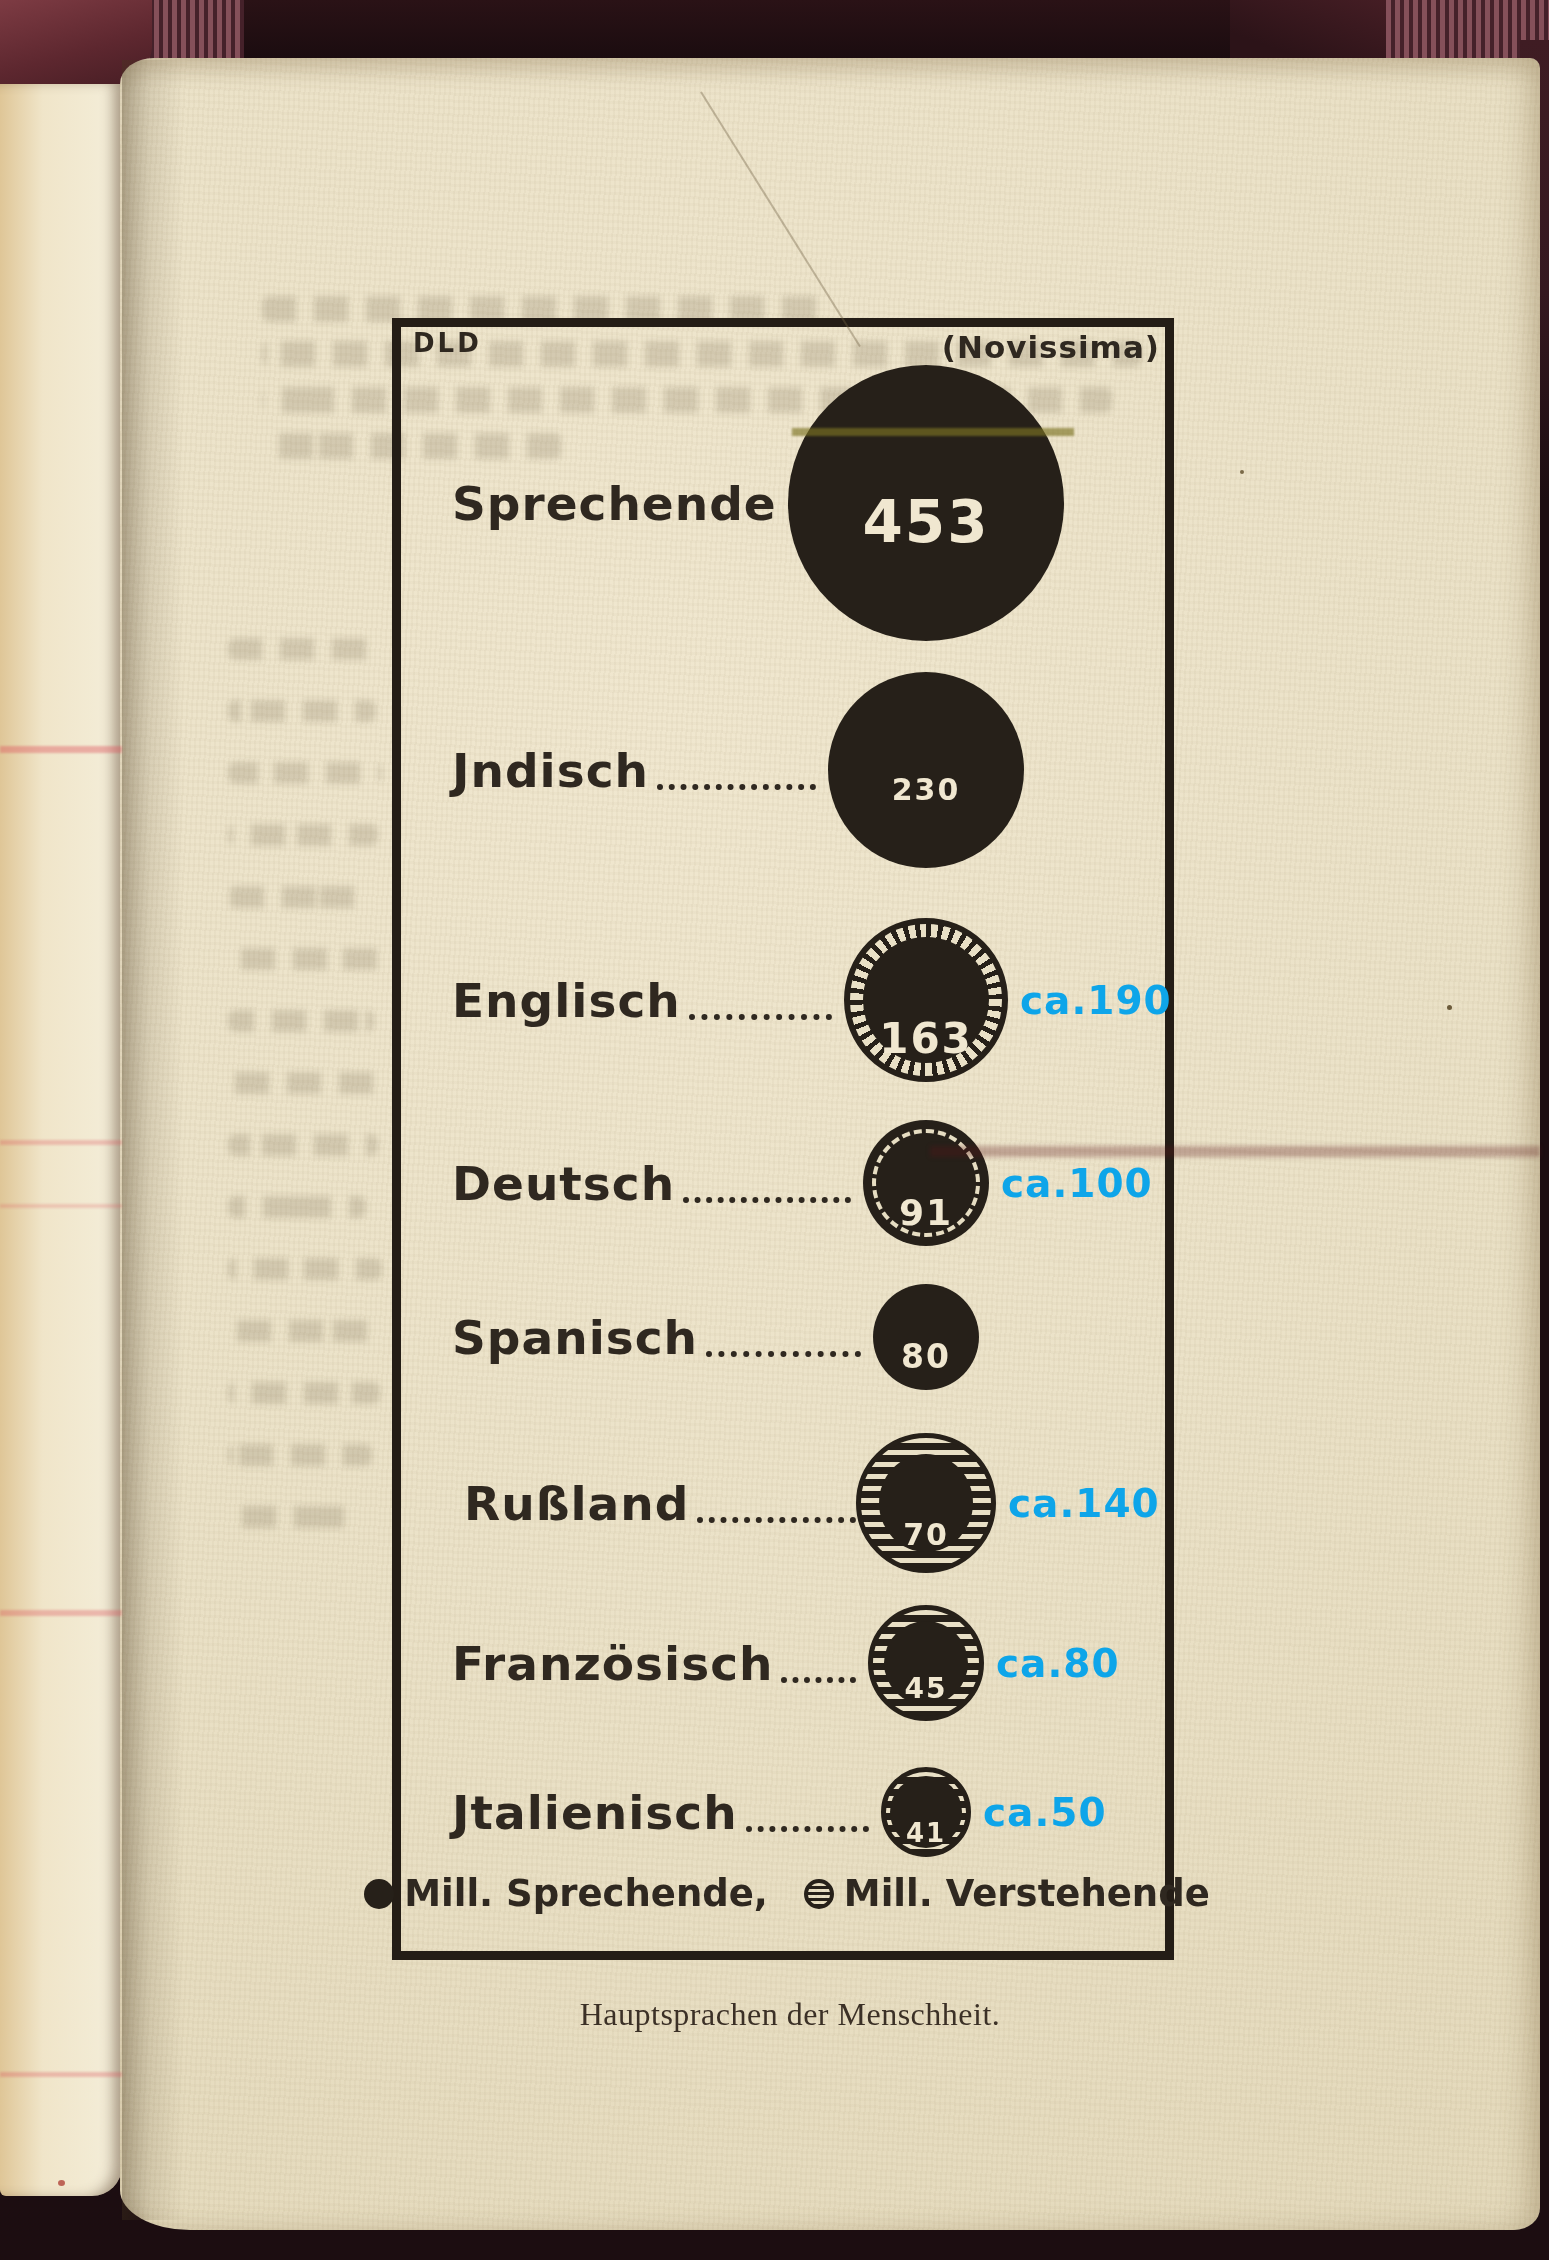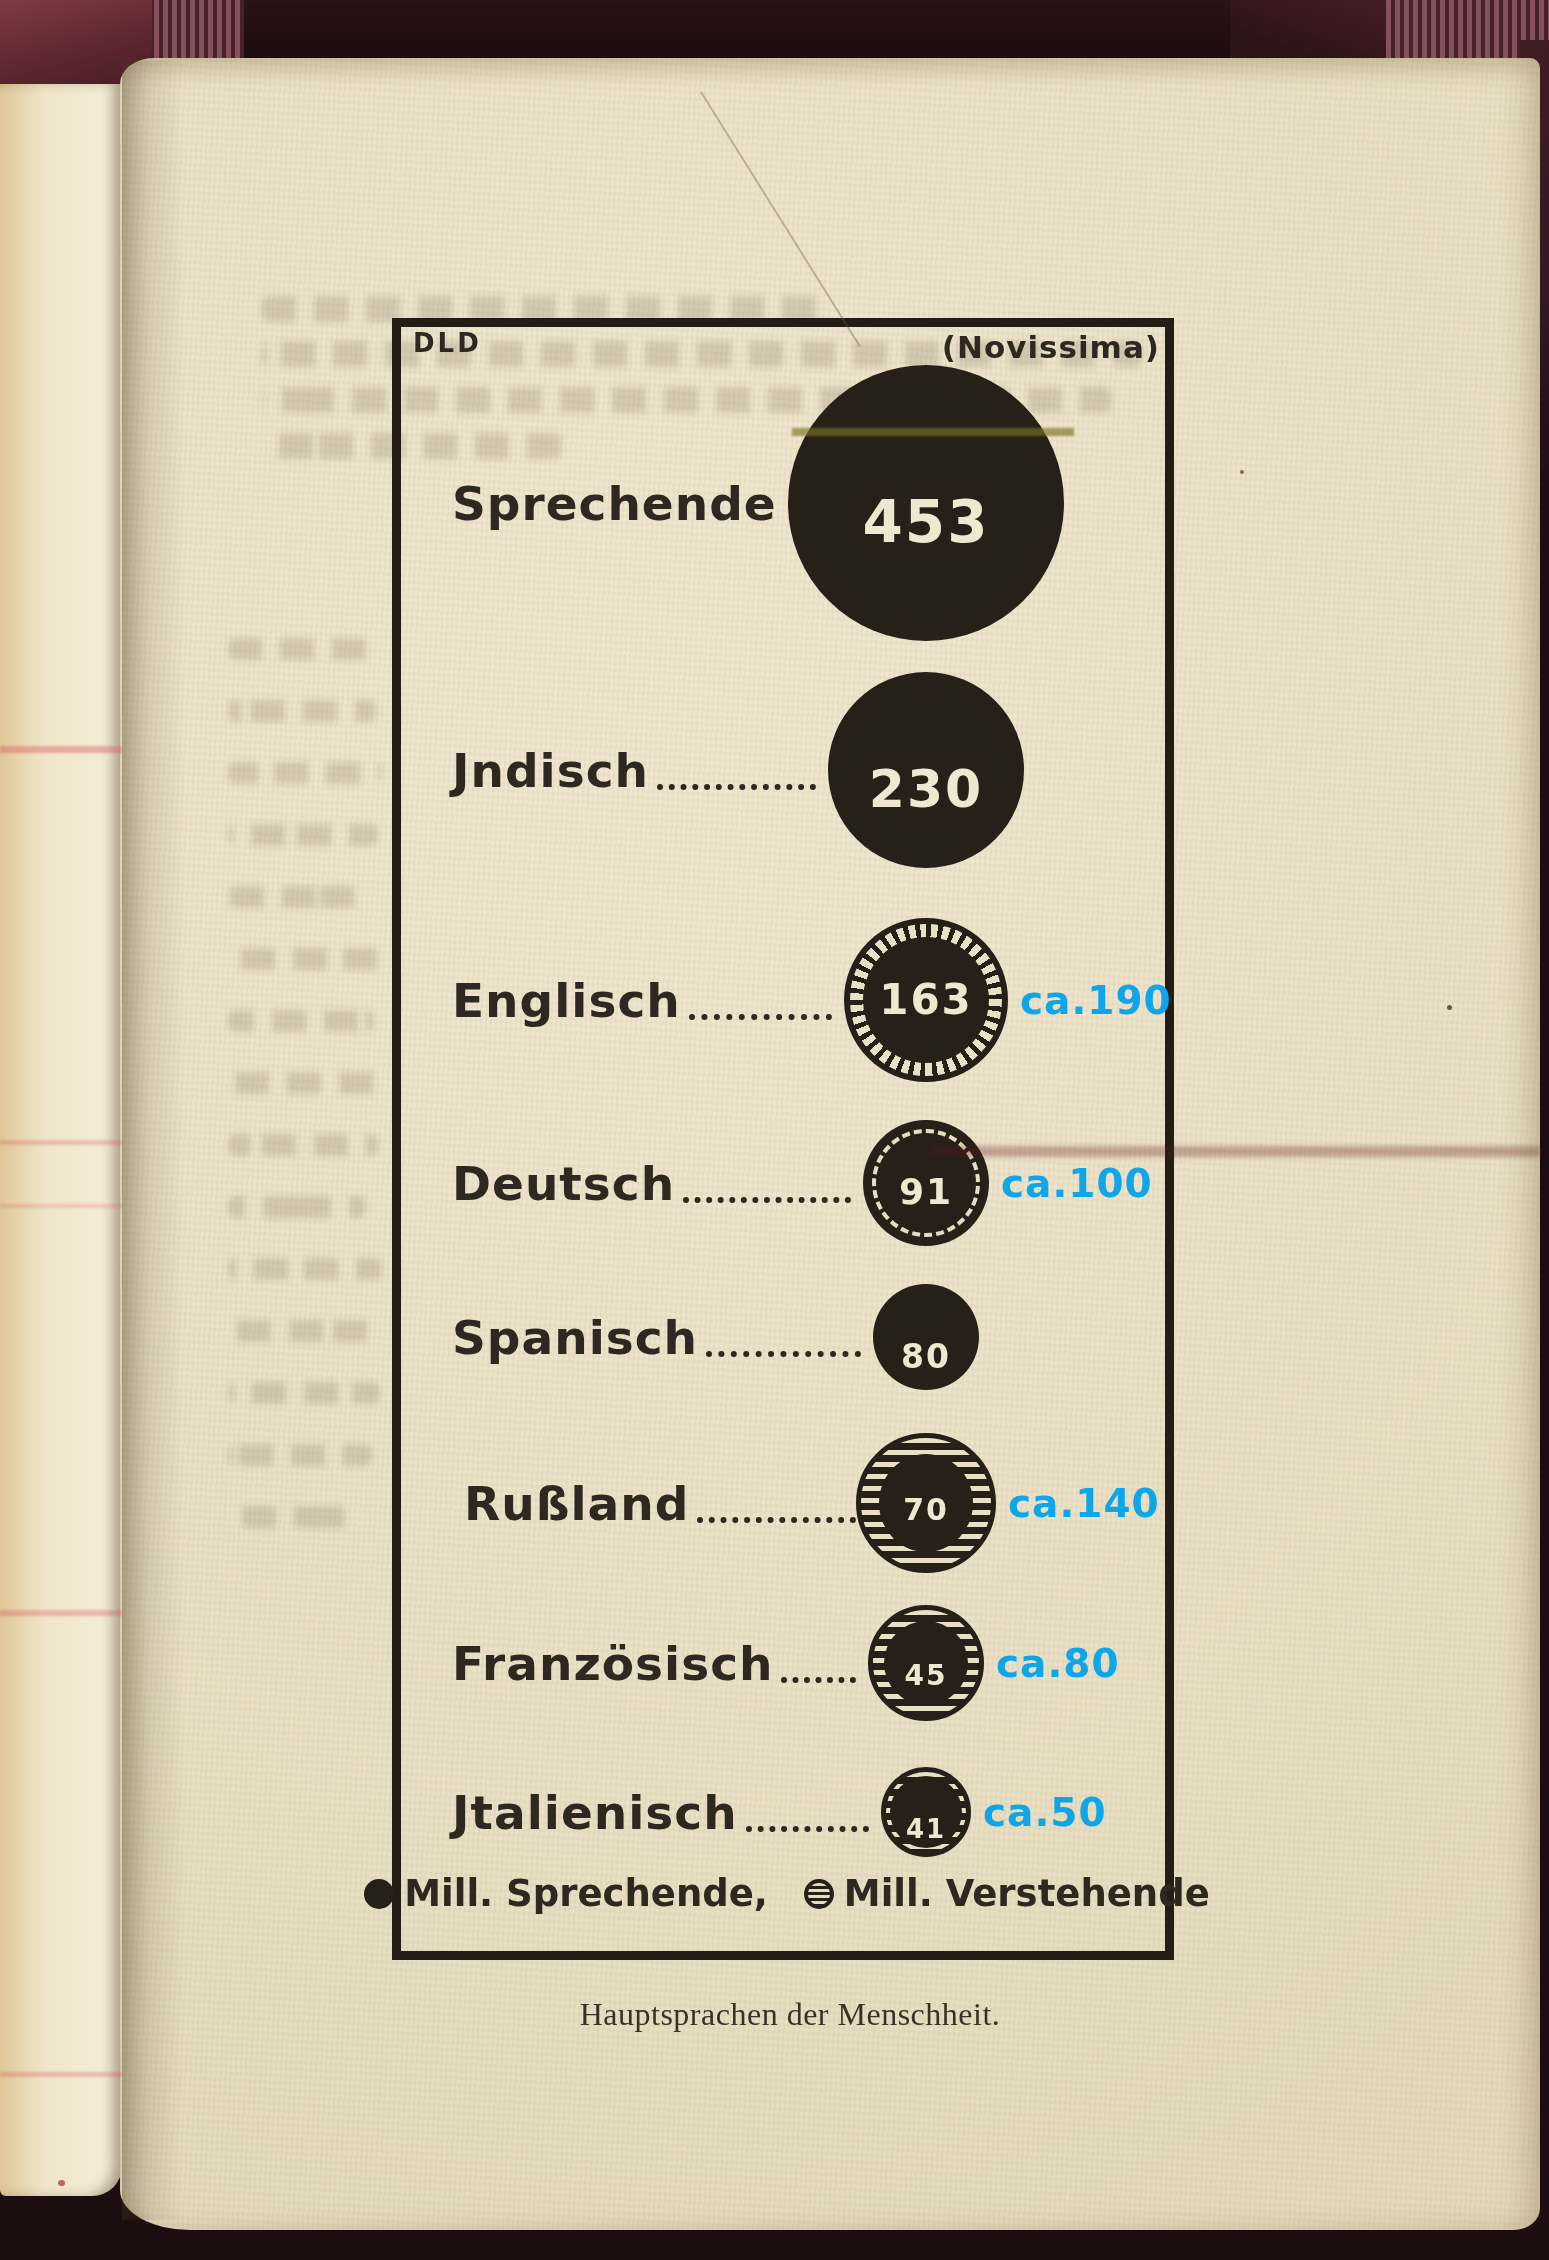--- a/index.html
+++ b/index.html
@@ -44,21 +44,21 @@
   .rowline{position:absolute;display:flex;align-items:center;z-index:3;height:80px;}
   .lang{font-weight:600;font-size:47px;letter-spacing:1px;white-space:nowrap;color:#2f2820;}
   .leader{flex:1;height:0;border-bottom:6px dotted #2f2820;margin:34px 2px 0 8px;}
   .circle{position:absolute;border-radius:50%;display:flex;align-items:center;justify-content:center;z-index:3;}
   .c-solid{background:#262019;}
   .c-radial{border:6px solid #262019;
       background:repeating-conic-gradient(#262019 0deg 4deg,#e9e0c6 4deg 9.5deg);}
   .c-hlines{border:5px solid #262019;
       background:repeating-linear-gradient(180deg,#e9e0c6 0 5px,#262019 5px 12px);}
   .c-dashed{background:#262019;}
-  .core{border-radius:50%;background:#262019;display:flex;align-items:flex-start;justify-content:center;}
+  .core{border-radius:50%;background:#262019;display:flex;align-items:flex-end;justify-content:center;}
   .core-dashed{background:#262019;border:4px dashed #e6ddc2;}
   .num{color:#f0e7d0;font-weight:700;letter-spacing:2px;margin-top:38px;}
   .ca{position:absolute;transform:translateY(-50%);z-index:3;
       font-weight:600;font-size:39px;letter-spacing:1px;color:#0ea5e9;white-space:nowrap;}
   .legend{position:absolute;left:400px;top:1872px;width:774px;z-index:3;
       display:flex;align-items:center;justify-content:center;white-space:nowrap;
       font-weight:600;font-size:37px;color:#2f2820;}
   .leg-dot{width:30px;height:30px;border-radius:50%;background:#262019;margin-right:10px;flex:none;}
   .leg-ring{width:30px;height:30px;border-radius:50%;border:4px solid #262019;flex:none;
       background:repeating-linear-gradient(180deg,rgba(0,0,0,0) 0 3px,#262019 3px 6px);
@@ -128,21 +128,21 @@
         <div class="circle c-solid" style="left: 788px; top: 365px; width: 276px; height: 276px;">
           <span class="num" style="font-size: 58px;">453</span>
         </div>
       </div>
       <div>
         <div class="rowline" style="left: 452px; top: 730px; width: 366px;">
           <span class="lang">Jndisch</span>
           <div class="leader"></div>
         </div>
         <div class="circle c-solid" style="left: 828px; top: 672px; width: 196px; height: 196px;">
-          <span class="num" style="font-size: 52px;">230</span>
+          <span class="num" style="font-size: 30px;">230</span>
         </div>
       </div>
       <div>
         <div class="rowline" style="left: 452px; top: 960px; width: 382px;">
           <span class="lang">Englisch</span>
           <div class="leader"></div>
         </div>
         <div class="circle c-radial" style="left: 844px; top: 918px; width: 164px; height: 164px;">
           <div class="core" style="width: 126px; height: 126px;">
             <span class="num" style="font-size: 42px;">163</span>

